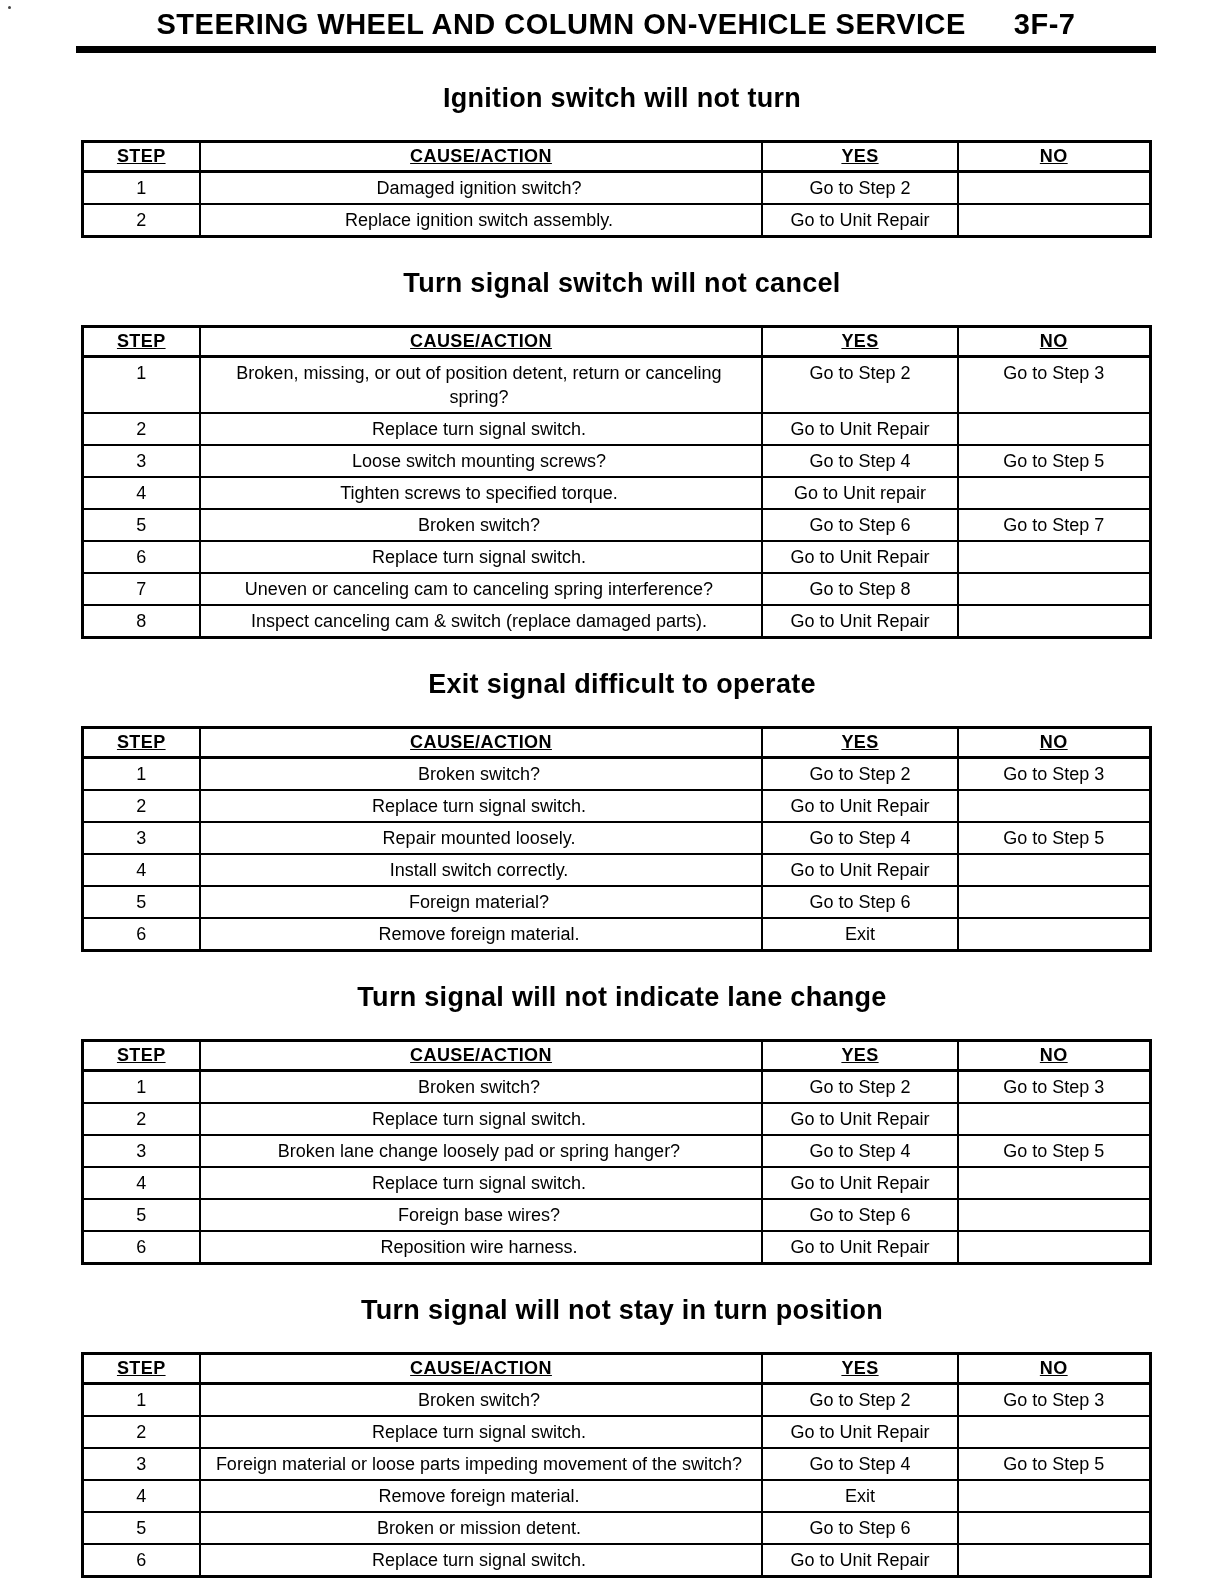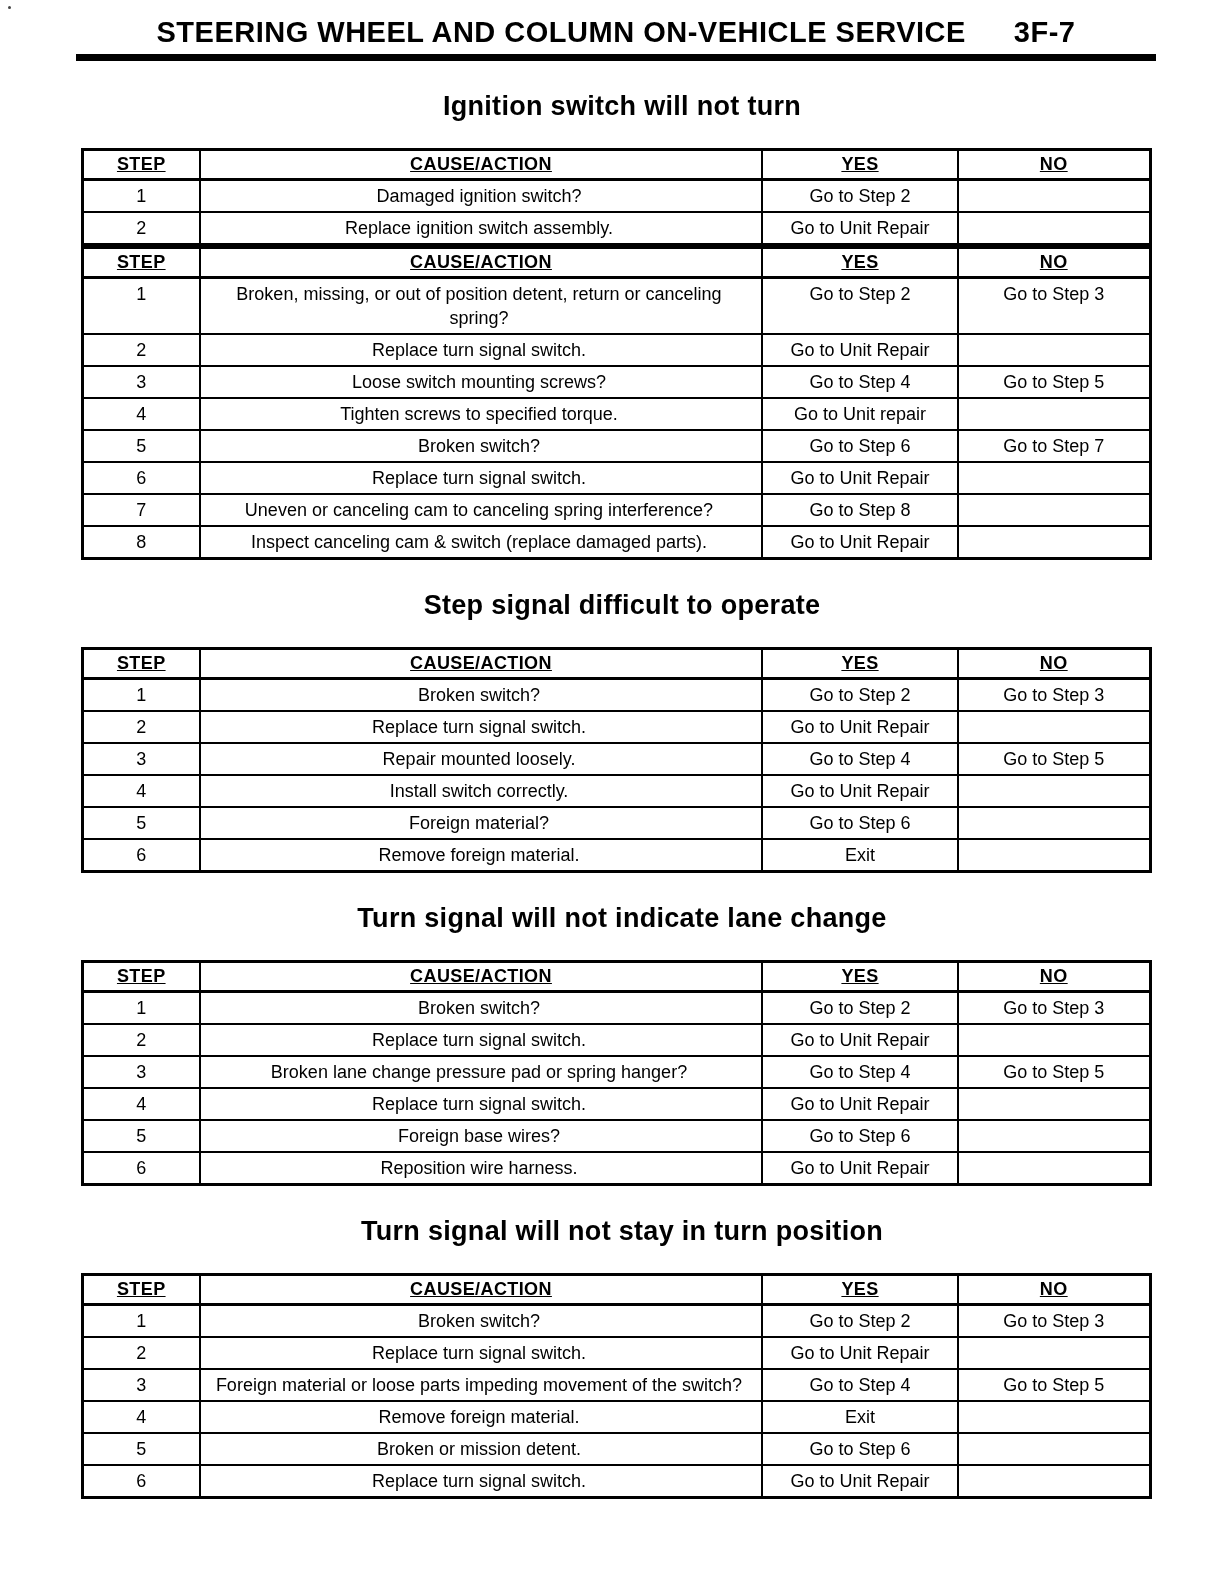--- a/index.html
+++ b/index.html
@@ -16,21 +16,21 @@
     color: #000;
     font-family: "Liberation Sans", sans-serif;
     overflow: hidden;
   }
   
   .header-row {
     display: flex;
     justify-content: center;
     align-items: center;
     gap: 48px;
-    padding-top: 16px;
+    padding-top: 8px;
     font-weight: bold;
     font-size: 29px;
     letter-spacing: 0.5px;
     white-space: nowrap;
   }
   .header-rule {
     height: 7px;
     background: #000;
     margin: 5px 76px 0 76px;
   }
@@ -128,20 +128,21 @@
     <td class="cell-step">2</td>
     <td class="cell-cause">Replace ignition switch assembly.</td>
     <td class="cell-yes">Go to Unit Repair</td>
     <td class="cell-no"></td>
   </tr>
 </tbody>
     </table>
   </section>
 
   <section class="section">
+    <h2 class="section-title">Turn signal switch will not cancel</h2>
     <table class="diag-table">
       <colgroup>
         <col class="col-step">
             <col class="col-cause">
             <col class="col-yes">
             <col class="col-no">
       </colgroup>
       <thead>
         <tr>
           <th>STEP</th>
@@ -204,21 +205,21 @@
     <td class="cell-step">8</td>
     <td class="cell-cause">Inspect canceling cam &amp; switch (replace damaged parts).</td>
     <td class="cell-yes">Go to Unit Repair</td>
     <td class="cell-no"></td>
   </tr>
 </tbody>
     </table>
   </section>
 
   <section class="section">
-    <h2 class="section-title">Step signal difficult to operate</h2>
+    <h2 class="section-title">Exit signal difficult to operate</h2>
     <table class="diag-table">
       <colgroup>
         <col class="col-step">
             <col class="col-cause">
             <col class="col-yes">
             <col class="col-no">
       </colgroup>
       <thead>
         <tr>
           <th>STEP</th>
@@ -300,21 +301,21 @@
 
   <tr>
     <td class="cell-step">2</td>
     <td class="cell-cause">Replace turn signal switch.</td>
     <td class="cell-yes">Go to Unit Repair</td>
     <td class="cell-no"></td>
   </tr>
 
   <tr>
     <td class="cell-step">3</td>
-    <td class="cell-cause">Broken lane change pressure pad or spring hanger?</td>
+    <td class="cell-cause">Broken lane change loosely pad or spring hanger?</td>
     <td class="cell-yes">Go to Step 4</td>
     <td class="cell-no">Go to Step 5</td>
   </tr>
 
   <tr>
     <td class="cell-step">4</td>
     <td class="cell-cause">Replace turn signal switch.</td>
     <td class="cell-yes">Go to Unit Repair</td>
     <td class="cell-no"></td>
   </tr>

